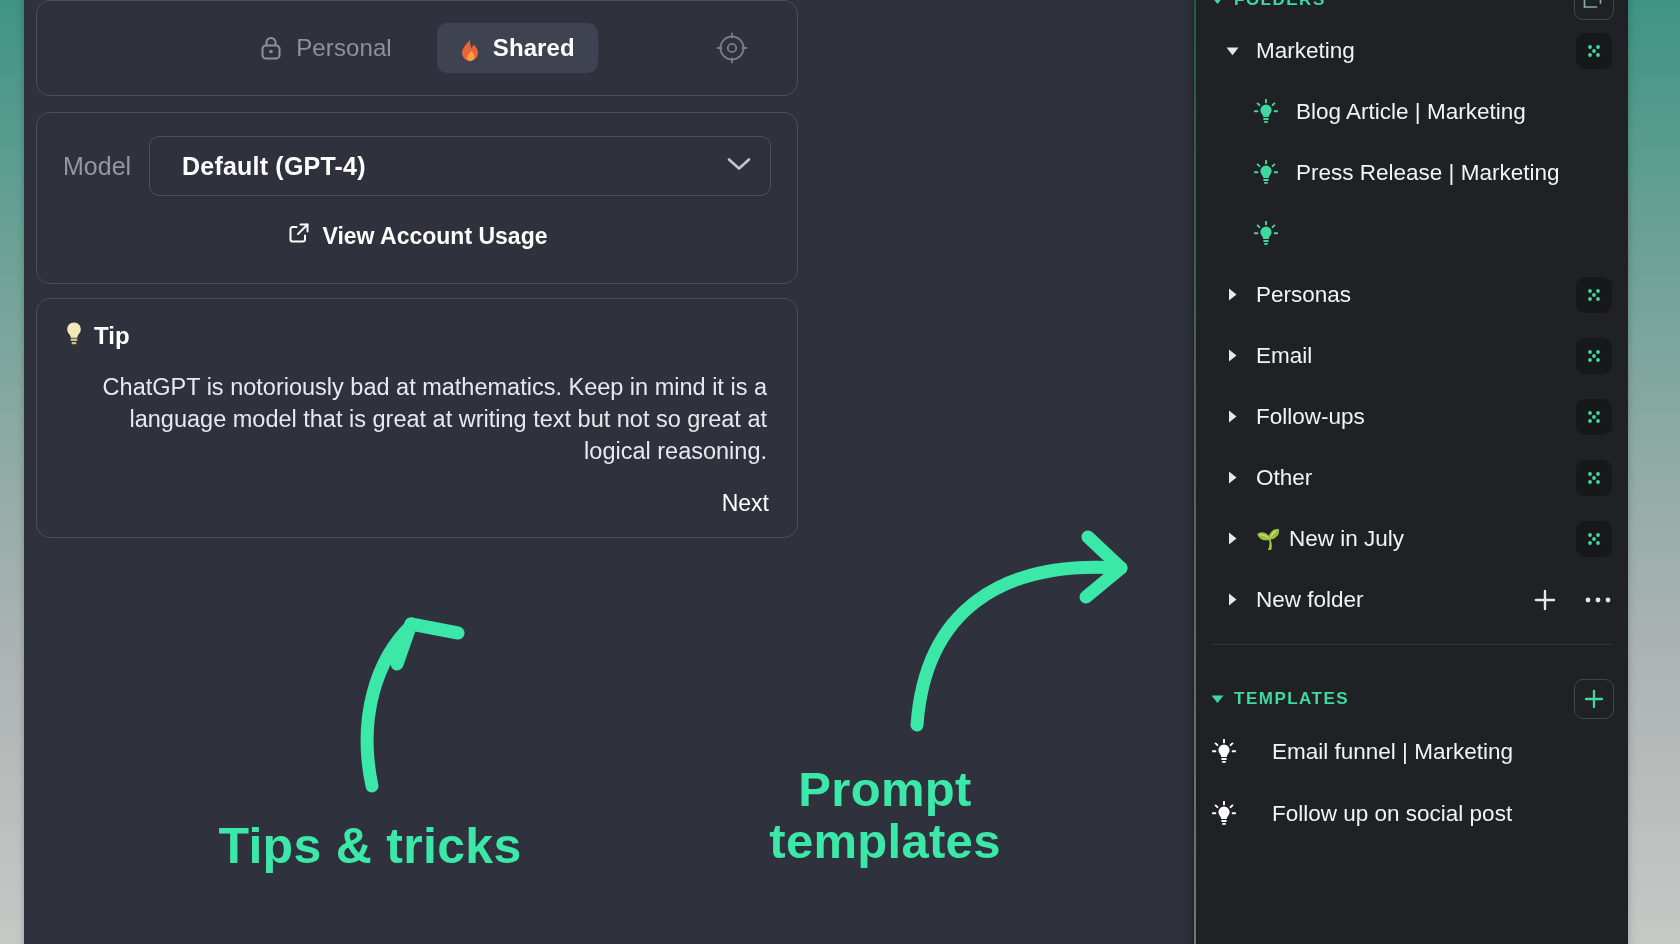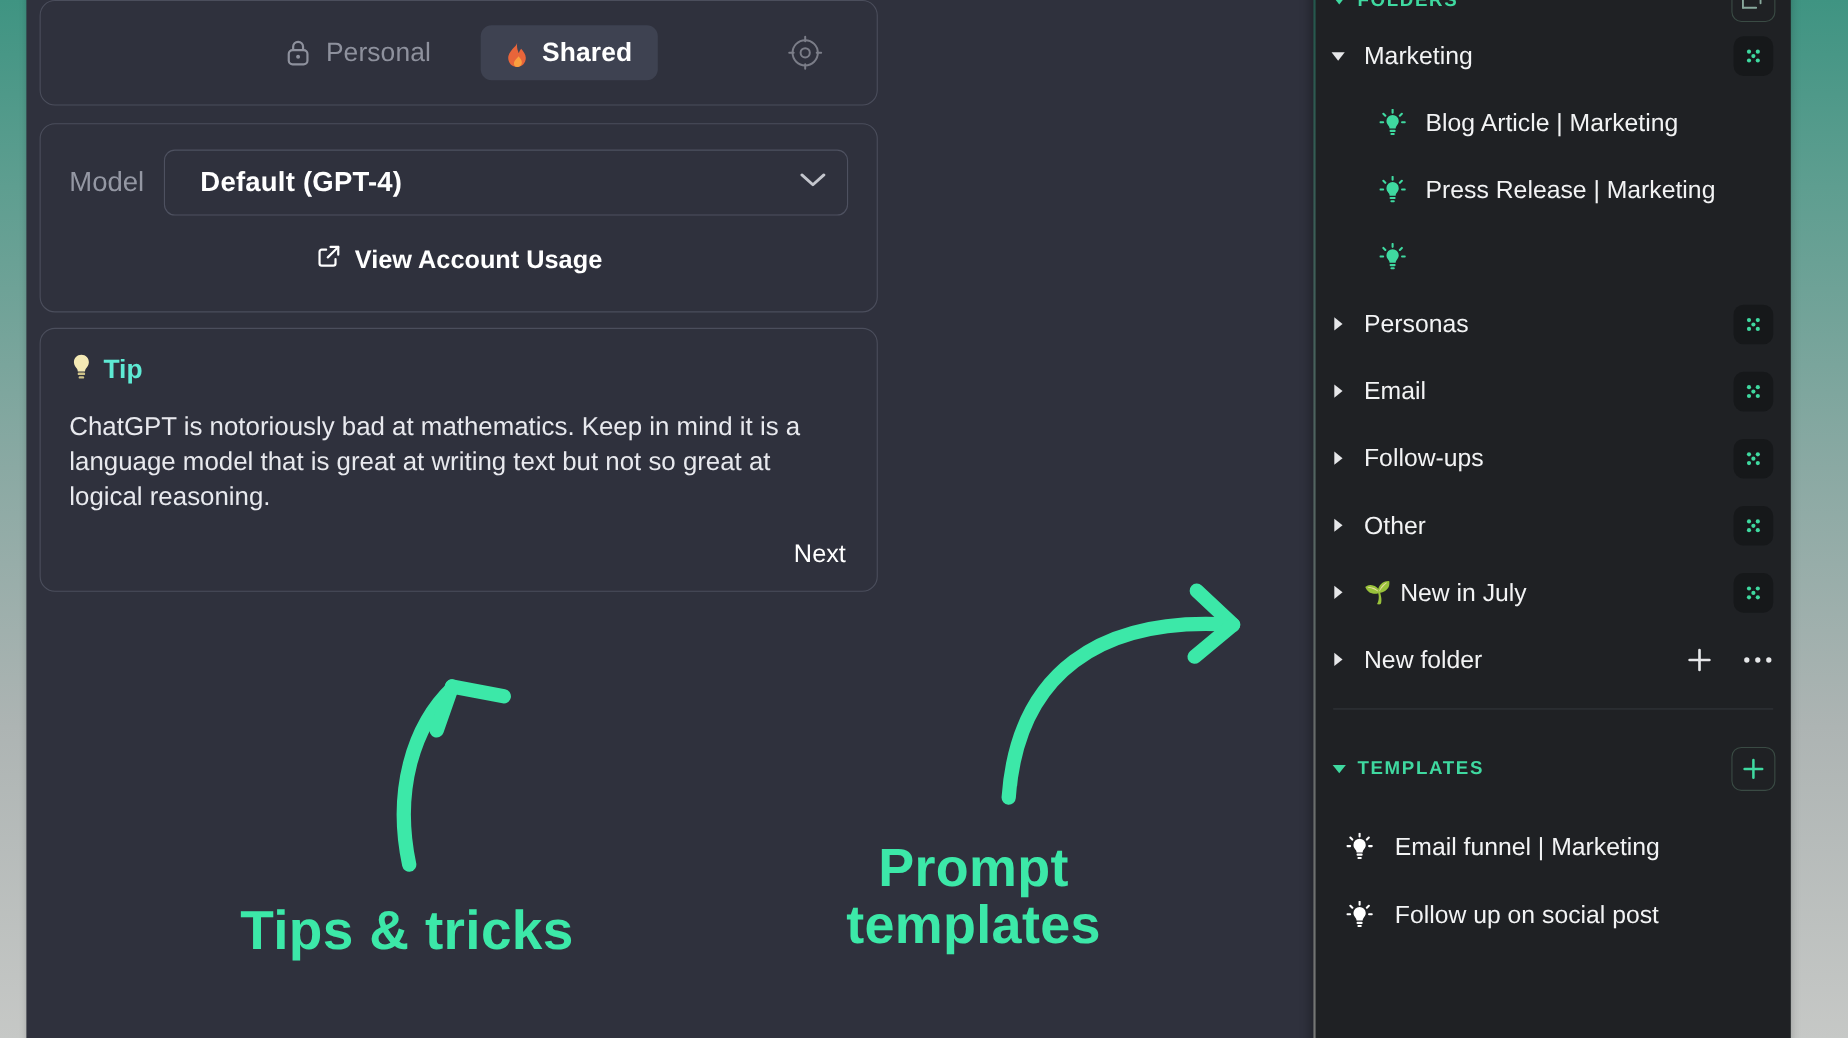--- a/index.html
+++ b/index.html
@@ -134,29 +134,30 @@
   
   #tip-card { left: 12px; top: 312px; width: 762px; height: 240px; }
 
   #tip-head {
     position: absolute;
     left: 28px; top: 22px;
     display: flex;
     align-items: center;
     gap: 11px;
   }
-  #tip-title { color: #5eead4; font-size: 24px; font-weight: 700; }
+  #tip-title { color: #ffffff; font-size: 24px; font-weight: 700; }
 
   #tip-body {
     position: absolute;
     left: 26px; right: 30px; top: 72px;
     color: #e8e9ee;
     font-size: 23.5px;
     line-height: 1.37;
     font-weight: 400;
+    text-align: right;
   }
 
   #tip-next {
     position: absolute;
     right: 28px; bottom: 20px;
     color: #ffffff;
     font-size: 23px;
     font-weight: 400;
     cursor: pointer;
   }
@@ -217,21 +218,21 @@
     align-items: center;
     justify-content: center;
     cursor: pointer;
   }
 
   .tree-row {
     position: relative;
     display: flex;
     align-items: center;
     height: 61px;
-    padding-left: 12px;
+    padding-left: 28px;
     cursor: pointer;
   }
   .tree-row.child { padding-left: 58px; }
 
   .caret-right, .caret-down {
     width: 16px;
     margin-right: 16px;
     display: flex;
     justify-content: center;
     flex: 0 0 auto;
@@ -274,24 +275,25 @@
   .icon-btn { cursor: pointer; display: flex; align-items: center; }
 
   .divider {
     height: 1px;
     background: #33363a;
     margin: 14px 16px 12px 16px;
   }
 
   .templ-row {
     display: flex;
-    align-items: center;
+    align-items: flex-start;
     height: 62px;
-    padding-left: 28px;
-    cursor: pointer;
+    padding-left: 16px;
+    cursor: pointer;
+    gap: 16px;
   }
   .templ-row .bulb-icon { margin-right: 18px; }
 </style>
 </head>
 <body>
 
 <div id="screen">
 
   <div id="left-pane">
 

